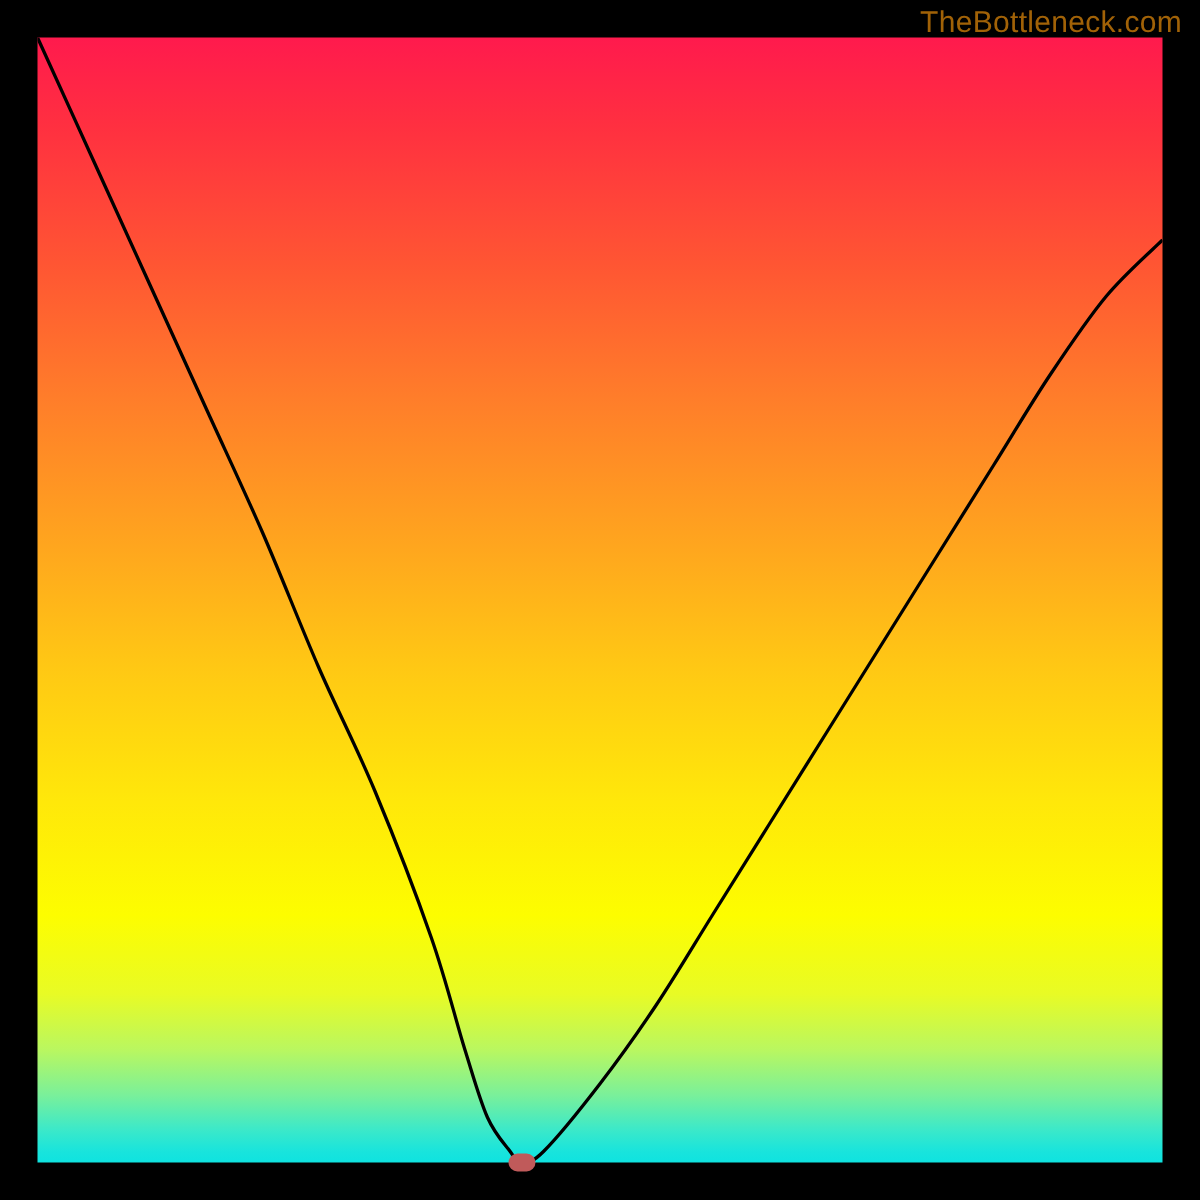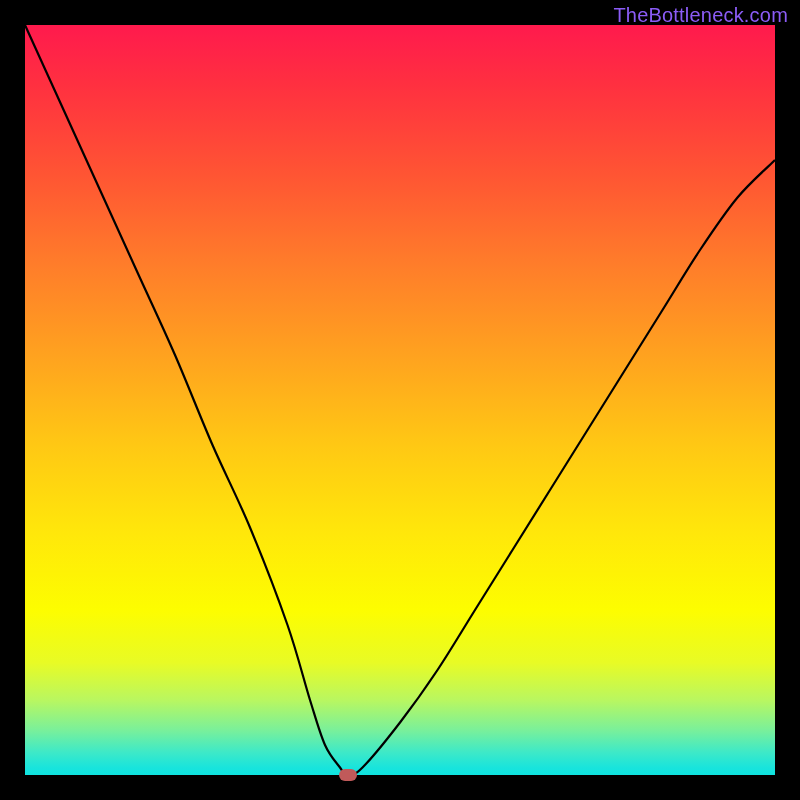--- a/index.html
+++ b/index.html
@@ -52,21 +52,21 @@
     width: 18px;
     height: 12px;
     border-radius: 6px;
     background: #c05a5a;
     transform: translate(-50%, -50%);
   }
   .watermark {
     position: absolute;
     top: 4px;
     right: 12px;
-    color: #8b5cf6;
+    color: #a16207;
     font-size: 20px;
     font-weight: 500;
     letter-spacing: 0.2px;
     user-select: none;
   }
 </style>
 </head>
 <body>
 
 <div class="frame">

